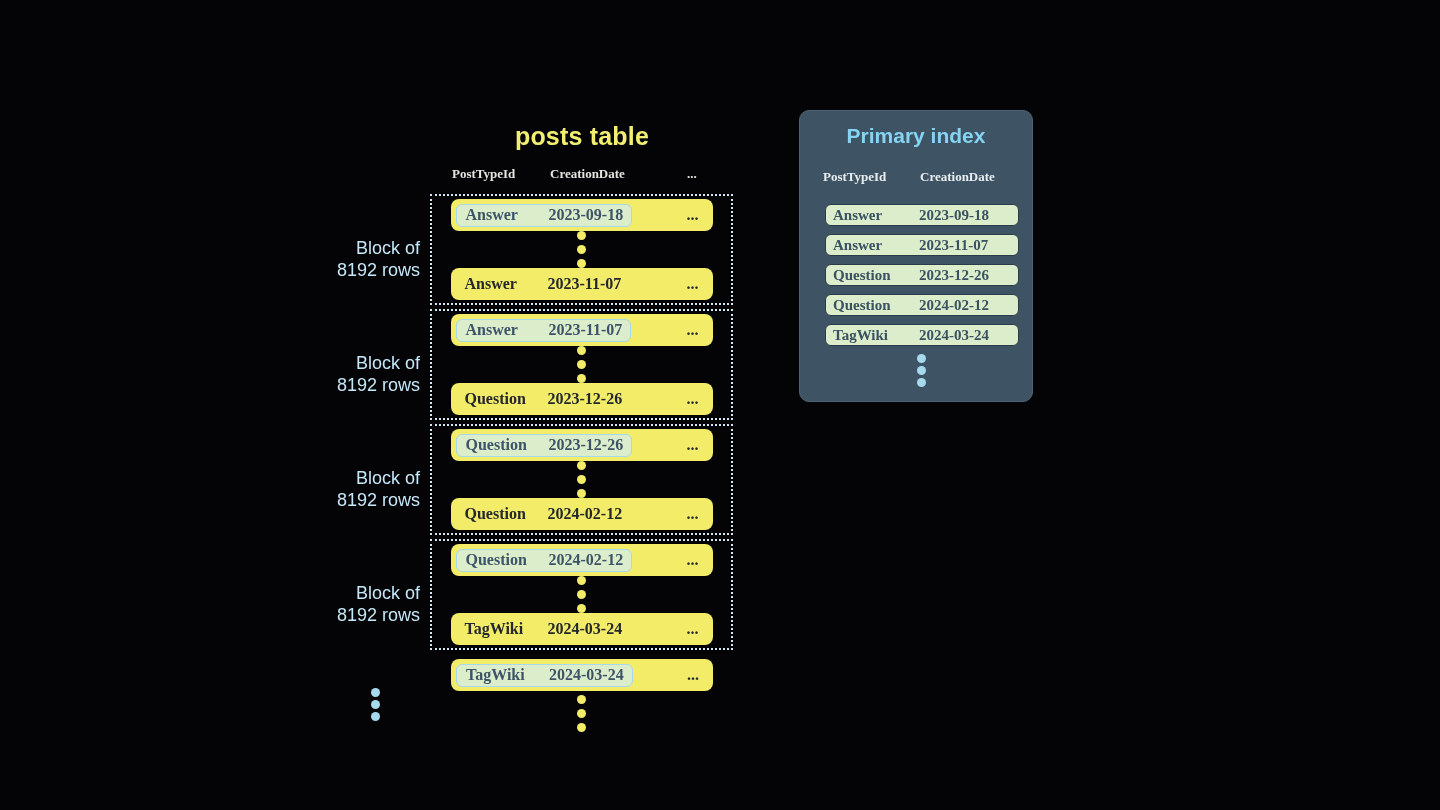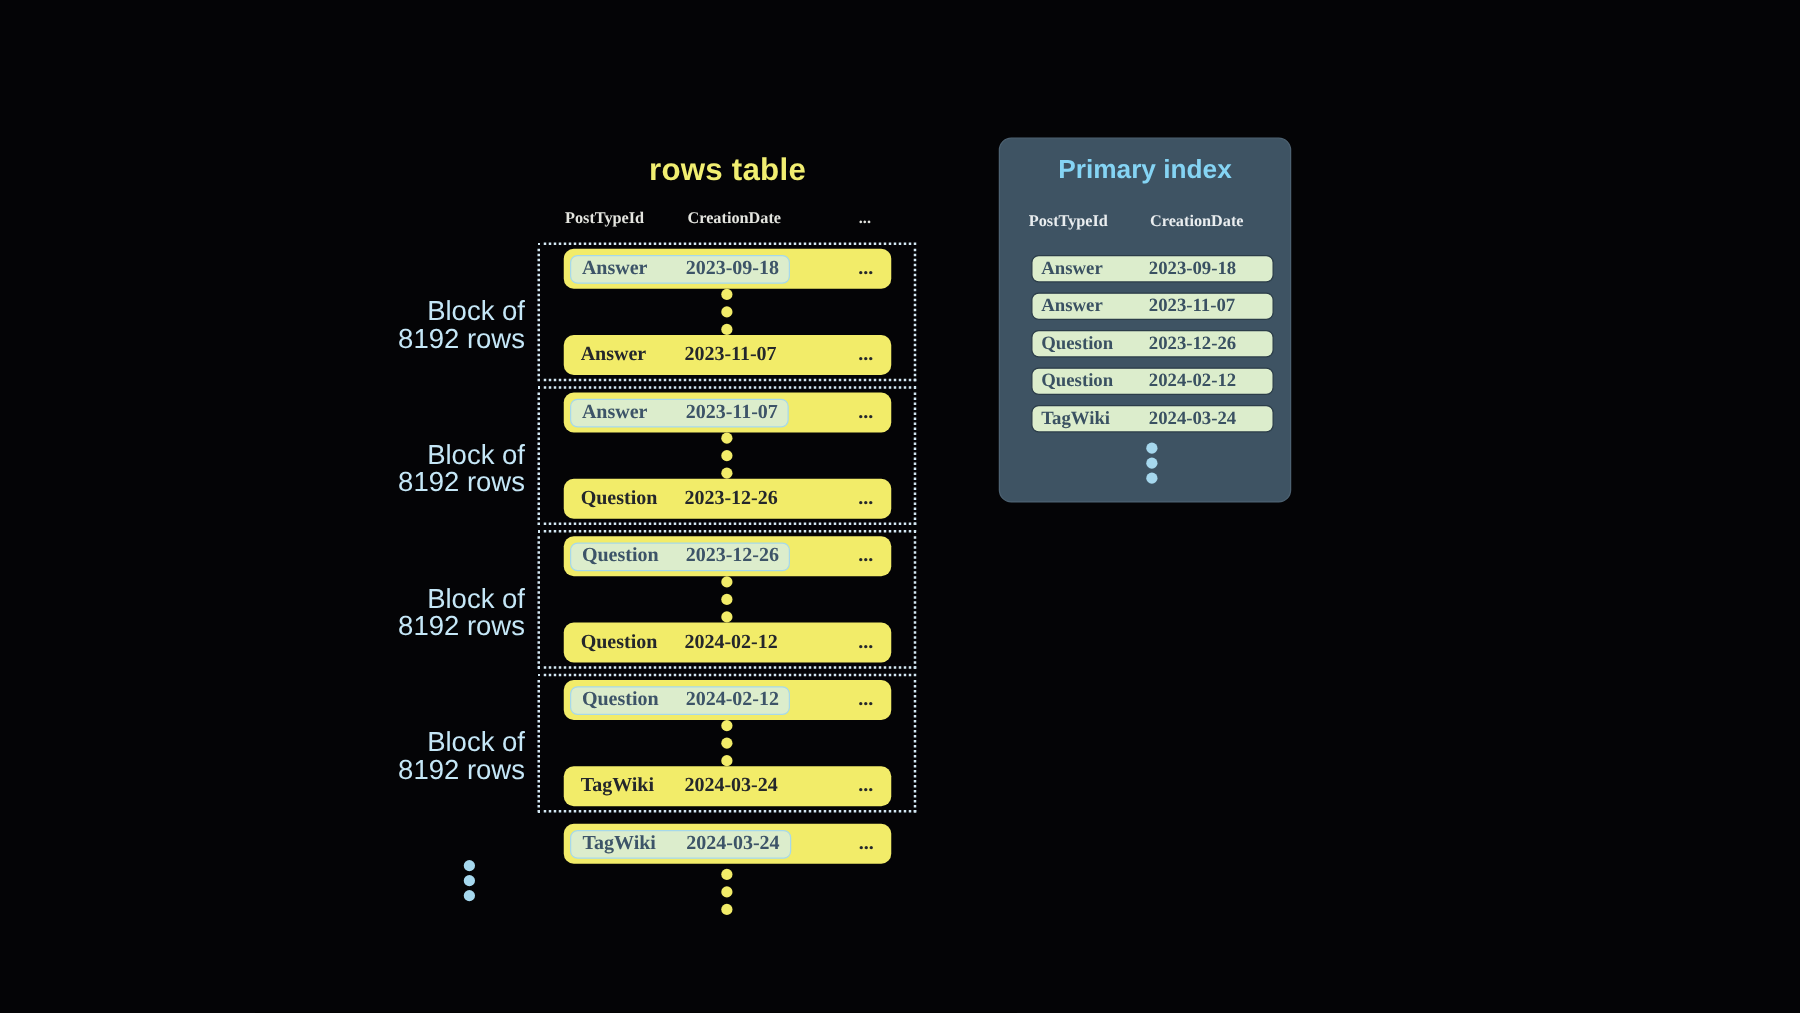--- a/index.html
+++ b/index.html
@@ -46,21 +46,21 @@
   }
 
   .vdots{display:flex;flex-direction:column;align-items:center;gap:5px;}
   .vdots i{width:9px;height:9px;border-radius:50%;}
   .vdots.yellow i{background:#f2ec69;}
   .vdots.blue i{background:#a6d8ee;}
   .vdots.tight{gap:3px;}
 
   .block-label{
     position:absolute;right:1020px;width:180px;text-align:right;
-    color:#c5e7f7;font-size:22px;line-height:21.5px;font-weight:500;
+    color:#c5e7f7;font-size:18px;line-height:21.5px;font-weight:500;
   }
   .l1{top:238px}.l2{top:353px}.l3{top:468px}.l4{top:583px}
 
   .standalone-row{position:absolute;left:451px;top:659px;}
   .bottom-yellow-dots{position:absolute;left:577px;top:695px;}
   .left-blue-dots{position:absolute;left:371px;top:688px;}
 
   
   .pi-panel{
     position:absolute;left:799px;top:110px;width:234px;height:292px;box-sizing:border-box;
@@ -82,21 +82,21 @@
   }
   .pi-row .cell-type{width:86px;font-size:15px;}
   .pi-row .cell-date{font-size:15px;}
   .pi-dots{position:absolute;left:117px;top:243px;}
 </style>
 </head>
 <body>
 
 <div class="stage">
 
-  <div class="pt-title">rows table</div>
+  <div class="pt-title">posts table</div>
 
   <div class="pt-header mono">
     <span class="h1">PostTypeId</span>
     <span class="h2">CreationDate</span>
     <span class="h3">...</span>
   </div>
 
   <div class="block b1">
     <div class="yrow mono">
       <span class="pill">

